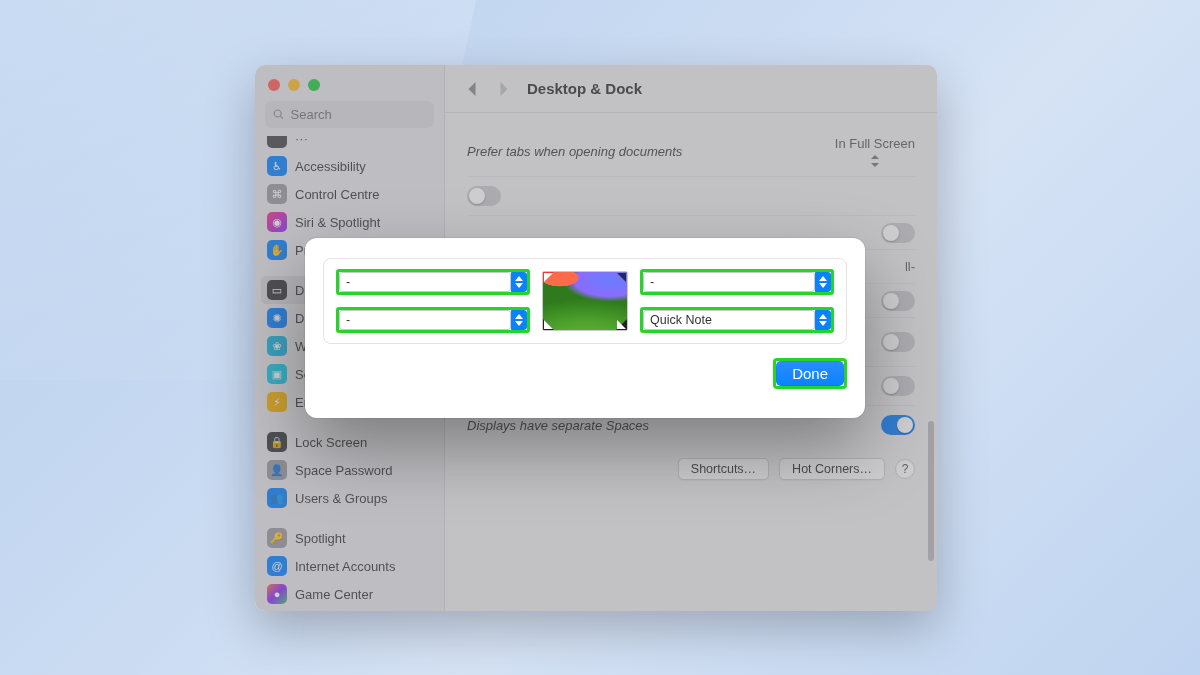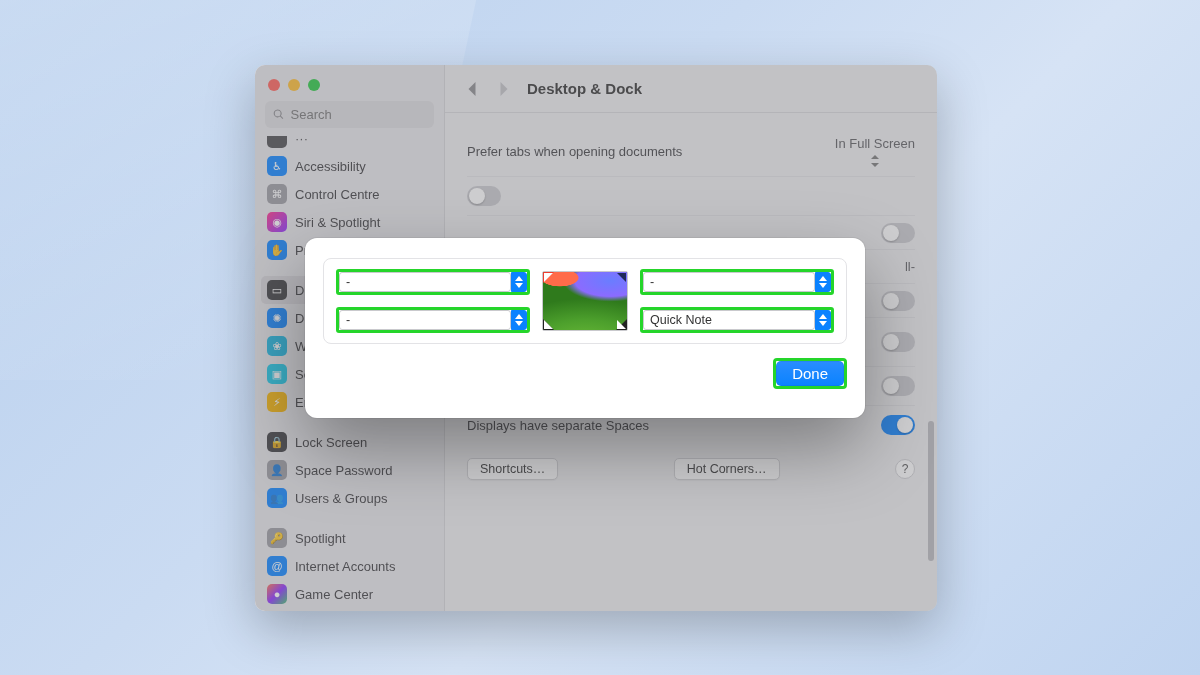--- a/index.html
+++ b/index.html
@@ -52,33 +52,33 @@
   }
   .navbtn { width:18px; height:18px; display:flex; align-items:center; justify-content:center; color:#8b8b8f; }
   .navbtn svg{width:10px;height:14px;fill:currentColor;}
   .title { font-weight:600; font-size:15px; color:#333; }
 
   .body { flex:1; overflow:auto; padding: 14px 22px 14px 22px; position:relative; }
   .section-h { font-weight:600; font-size:14px; color:#3b3b3e; margin: 2px 0 10px; }
   .row { display:flex; align-items:center; justify-content:space-between; padding:9px 0;
     border-top:1px solid #e0e0e3; }
   .row:first-of-type{border-top:none;}
-  .row .lbl { color:#3f3f42; font-size:13px; max-width:340px; }
+  .row .lbl { color:#3f3f42; font-size:13px; max-width:340px;font-style:italic; }
   .toggle {
     width:34px; height:20px; background:#c9c9cd; border-radius:20px; position:relative;
   }
   .toggle::after{ content:""; position:absolute; left:2px; top:2px; width:16px; height:16px;
     background:#fff; border-radius:50%; box-shadow:0 1px 2px rgba(0,0,0,0.25);}
   .toggle.on{ background:#0a82ff; }
   .toggle.on::after{ left:16px; }
 
   .popval { color:#5b5b5f; font-size:13px; display:flex; align-items:center; gap:4px;flex-direction:column; }
   .popval svg{width:8px;height:12px;fill:#777;}
 
-  .bottom-actions{ display:flex; gap:10px; justify-content:space-between; margin-top:14px; align-items:center;}
+  .bottom-actions{ display:flex; gap:10px; justify-content:flex-end; margin-top:14px; align-items:center;}
   .mac-btn{ background:#fdfdfd; border:1px solid #d0d0d3; border-radius:5px;
     padding:3px 12px; font-size:12.5px; color:#333; box-shadow:0 1px 1px rgba(0,0,0,0.04);}
   .help{ width:20px; height:20px; border-radius:50%; border:1px solid #cfcfd2; background:#fdfdfd;
     display:flex;align-items:center;justify-content:center;font-size:12px;color:#555;}
 
   
   .dim { position:absolute; inset:0; background:rgba(120,120,125,0.36); z-index:5; }
 
   
   .sheet {

